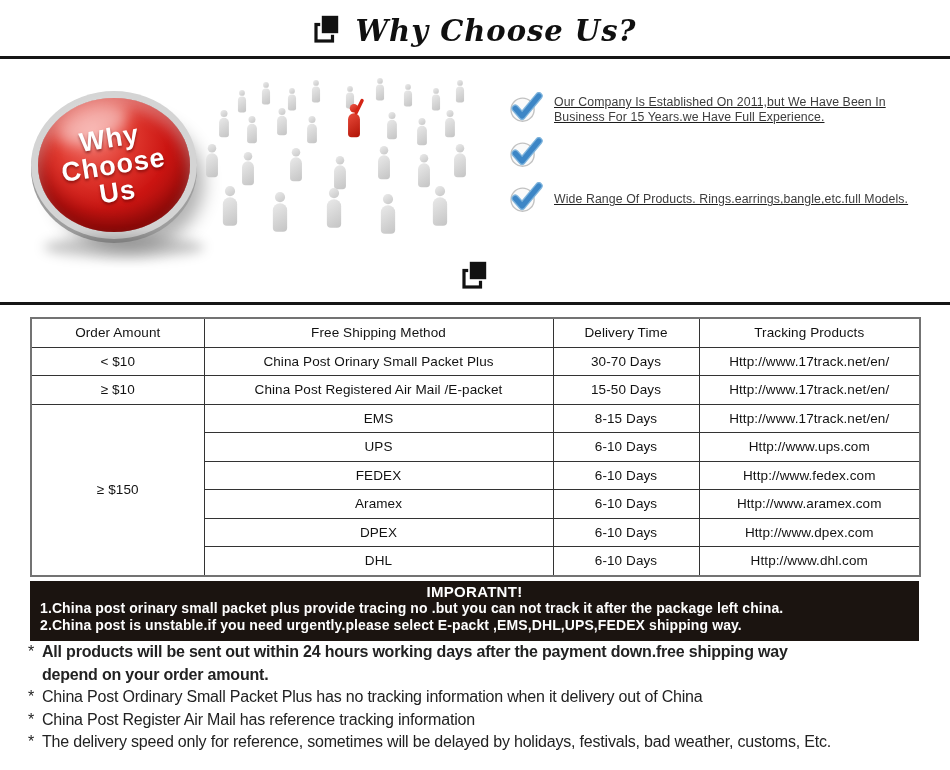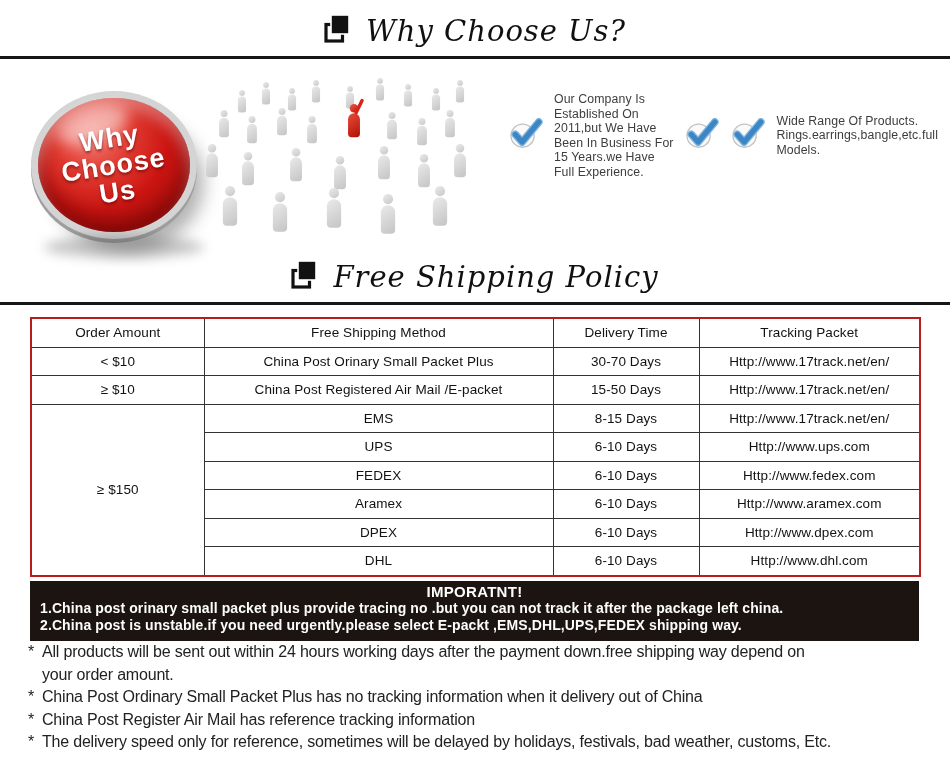--- a/index.html
+++ b/index.html
@@ -8,21 +8,21 @@
     font-family:"Liberation Sans",sans-serif;color:#1c1c1c;
   }
   .page{position:absolute;inset:0;}
 
   
   .section-header{
     position:absolute;left:0;width:950px;display:flex;justify-content:center;
     align-items:center;gap:16px;
   }
   .section-header .script-title{
-    font-family:"DejaVu Serif",serif;font-style:italic;font-weight:400;
+    font-family:"DejaVu Serif",serif;font-style:italic;font-weight:700;
     font-size:29px;color:#101010;letter-spacing:1px;
   }
   .hdr1{top:14px;}
   .hdr2{top:260px;}
   .rule{position:absolute;left:0;width:950px;height:3px;background:#161616;}
   .rule1{top:56px;}
   .rule2{top:302px;}
 
   
   .red-button{
@@ -52,50 +52,50 @@
   .person .head{position:absolute;left:3px;top:0;width:10px;height:10px;border-radius:50%;
     background:linear-gradient(145deg,#ececec,#c7c7c7);}
   .person .torso{position:absolute;left:1px;top:11px;width:14px;height:28px;
     border-radius:7px 7px 4px 4px;background:linear-gradient(145deg,#eaeaea,#c4c4c4);}
   .person.red .head{background:linear-gradient(145deg,#ef5a4b,#c41708);}
   .person.red .torso{background:linear-gradient(145deg,#e84a3a,#b01205);}
   .person .arm{position:absolute;left:12px;top:-7px;width:4px;height:20px;border-radius:2px;
     background:#d42415;transform:rotate(26deg);}
 
   
-  .bullets{position:absolute;left:508px;top:92px;width:430px;display:flex;flex-direction:row;gap:10px;}
+  .bullets{position:absolute;left:508px;top:92px;width:430px;display:flex;flex-direction:column;gap:10px;text-decoration:underline;}
   .bullet{display:flex;align-items:center;gap:10px;min-height:30px;}
   .bullet .check{flex:0 0 36px;}
   .bullet .btext{font-size:12.3px;line-height:14.5px;color:#3d3d3d;letter-spacing:.1px;}
 
   
   table.ship{
     position:absolute;left:30px;top:317px;width:889px;border-collapse:collapse;
-    border:2px solid #b91c1c;table-layout:fixed;
+    border:2px solid #737373;table-layout:fixed;
   }
   table.ship td,table.ship th{
     border:1.5px solid #333;height:27.5px;text-align:center;vertical-align:middle;
     font-size:13.5px;font-weight:400;color:#121212;padding:0 4px;letter-spacing:.1px;
   }
   table.ship th{font-size:13.5px;}
 
   
   .banner{
     position:absolute;left:30px;top:581px;width:889px;box-sizing:border-box;
     background:#1b1410;color:#fdfdfd;padding:2px 10px 7px 10px;
   }
   .banner .btitle{text-align:center;font-weight:700;font-size:15px;letter-spacing:.3px;}
   .banner .bline{font-weight:700;font-size:14px;line-height:17px;letter-spacing:.1px;}
 
   
   .notes{position:absolute;left:28px;top:641px;width:905px;}
   .note{font-size:16px;line-height:22.5px;color:#222;letter-spacing:-.2px;display:flex;}
   .note .marker{flex:0 0 14px;}
   .note .ntext{display:inline-block;}
-  .note.first .ntext{max-width:792px;}
+  .note.first .ntext{max-width:792px;font-weight:bold;}
 </style>
 </head>
 <body>
 
 <div class="page">
 
   <div class="section-header hdr1">
     <span>
       <svg width="26" height="30" viewBox="0 0 26 30">
         <rect x="2" y="10.5" width="16.5" height="16.5" fill="none" stroke="#111" stroke-width="3.2"></rect>
@@ -266,37 +266,36 @@
     </div>
   </div>
 
   <div class="section-header hdr2">
     <span>
       <svg width="26" height="30" viewBox="0 0 26 30">
         <rect x="2" y="10.5" width="16.5" height="16.5" fill="none" stroke="#111" stroke-width="3.2"></rect>
         <rect x="7" y="1" width="18" height="19" fill="#111" stroke="#fff" stroke-width="1.6"></rect>
       </svg>
     </span>
-    <span class="script-title">Free Shipping Policy</span>
   </div>
   <div class="rule rule2"></div>
 
   <table class="ship">
     <colgroup>
       <col style="width:173px">
         <col style="width:349px">
         <col style="width:146px">
         <col style="width:221px">
     </colgroup>
     <tbody>
         <tr>
       <th>Order Amount</th>
       <th>Free Shipping Method</th>
       <th>Delivery Time</th>
-      <th>Tracking Packet</th>
+      <th>Tracking Products</th>
     </tr>
     <tr>
       <td>&lt; $10</td>
       <td>China Post Orinary Small Packet Plus</td>
       <td>30-70 Days</td>
       <td>Http://www.17track.net/en/</td>
     </tr>
     <tr>
       <td>≥ $10</td>
       <td>China Post Registered Air Mail /E-packet</td>

